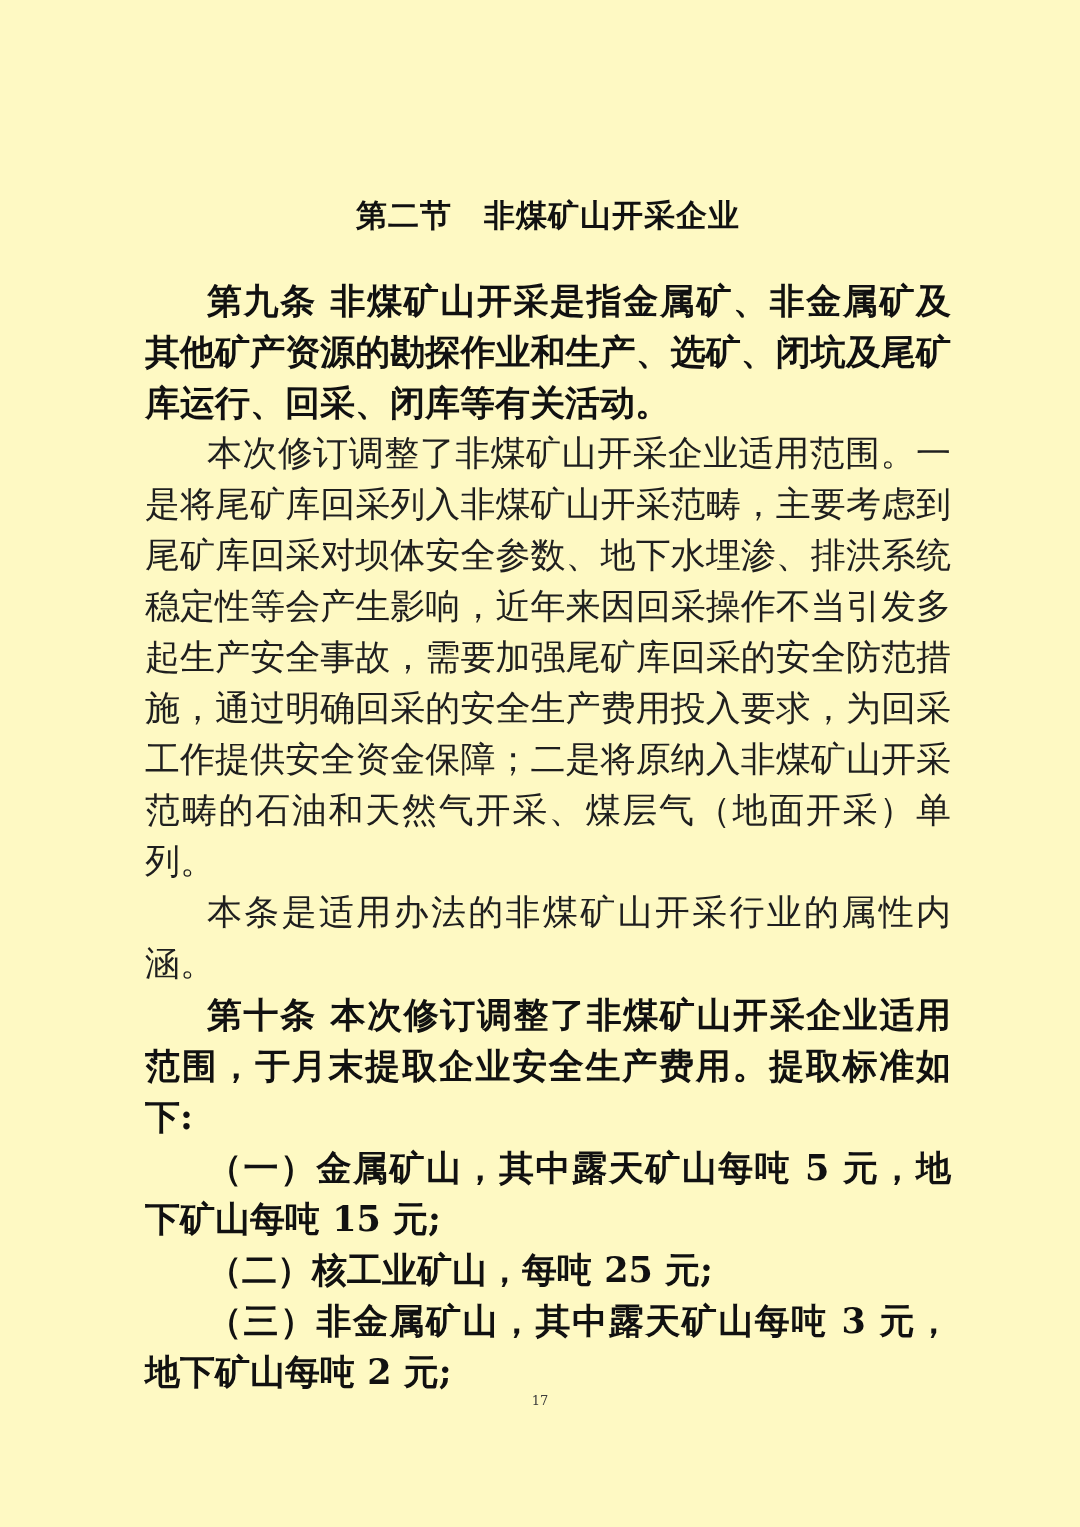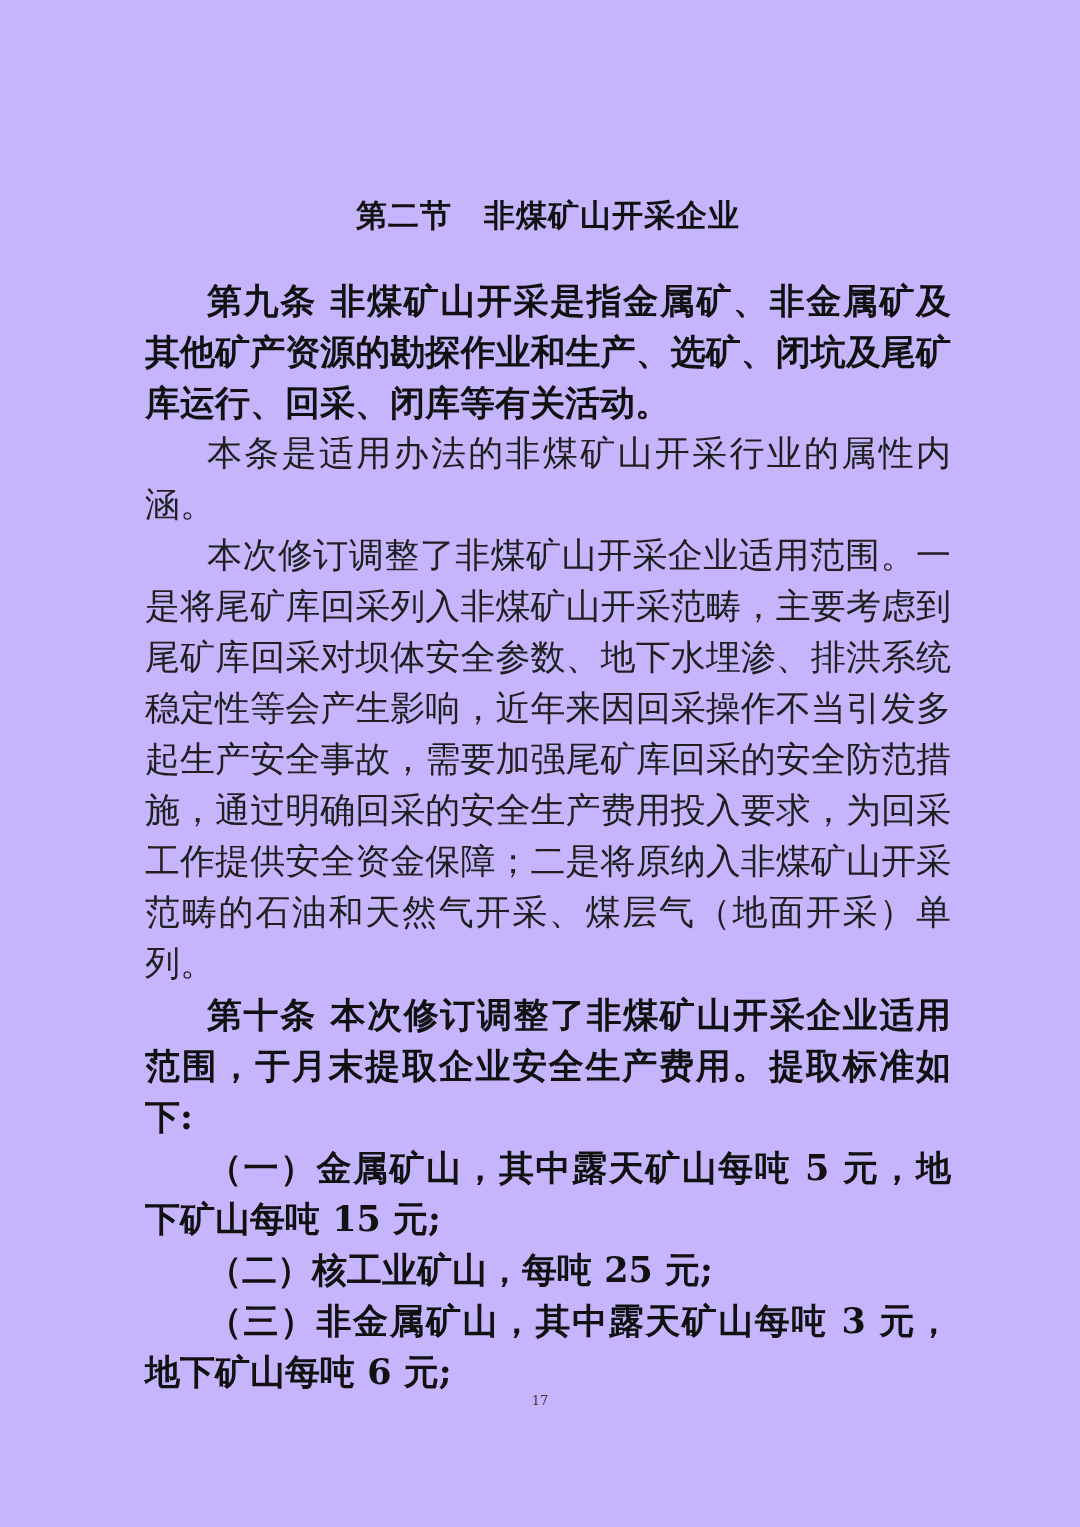--- a/index.html
+++ b/index.html
@@ -4,21 +4,21 @@
 <style>
   html, body {
     margin: 0;
     padding: 0;
     background: #ffffff;
   }
   .page {
     position: relative;
     width: 1080px;
     height: 1527px;
-    background: #c4b5fd;
+    background: #fef9c3;
     color: #1a1a1a;
     font-family: "DejaVu Serif", serif;
     overflow: hidden;
   }
   .content {
     position: absolute;
     left: 145px;
     top: 0;
     width: 806px;
   }
@@ -66,30 +66,30 @@
 <div class="page">
   <div class="content">
 
     <h1 class="section-title">第二节　非煤矿山开采企业</h1>
 
     <div class="body-text">
 
       <p class="para bold">第九条 非煤矿山开采是指金属矿、非金属矿及其他矿产资源的勘探作业和生产、选矿、闭坑及尾矿库运行、回采、闭库等有关活动。</p>
 
 
+      <p class="para">本次修订调整了非煤矿山开采企业适用范围。一是将尾矿库回采列入非煤矿山开采范畴，主要考虑到尾矿库回采对坝体安全参数、地下水埋渗、排洪系统稳定性等会产生影响，近年来因回采操作不当引发多起生产安全事故，需要加强尾矿库回采的安全防范措施，通过明确回采的安全生产费用投入要求，为回采工作提供安全资金保障；二是将原纳入非煤矿山开采范畴的石油和天然气开采、煤层气（地面开采）单列。</p>
+
       <p class="para">本条是适用办法的非煤矿山开采行业的属性内涵。</p>
-
-      <p class="para">本次修订调整了非煤矿山开采企业适用范围。一是将尾矿库回采列入非煤矿山开采范畴，主要考虑到尾矿库回采对坝体安全参数、地下水埋渗、排洪系统稳定性等会产生影响，近年来因回采操作不当引发多起生产安全事故，需要加强尾矿库回采的安全防范措施，通过明确回采的安全生产费用投入要求，为回采工作提供安全资金保障；二是将原纳入非煤矿山开采范畴的石油和天然气开采、煤层气（地面开采）单列。</p>
 
       <p class="para bold">第十条 本次修订调整了非煤矿山开采企业适用范围，于月末提取企业安全生产费用。提取标准如下:</p>
 
       <p class="para bold">（一）金属矿山，其中露天矿山每吨 5 元，地下矿山每吨 15 元;</p>
 
       <p class="para bold">（二）核工业矿山，每吨 25 元;</p>
 
-      <p class="para bold">（三）非金属矿山，其中露天矿山每吨 3 元，地下矿山每吨 6 元;</p>
+      <p class="para bold">（三）非金属矿山，其中露天矿山每吨 3 元，地下矿山每吨 2 元;</p>
 
 
     </div>
   </div>
 
   <div class="page-number">17</div>
 </div>
 
 </body></html>

